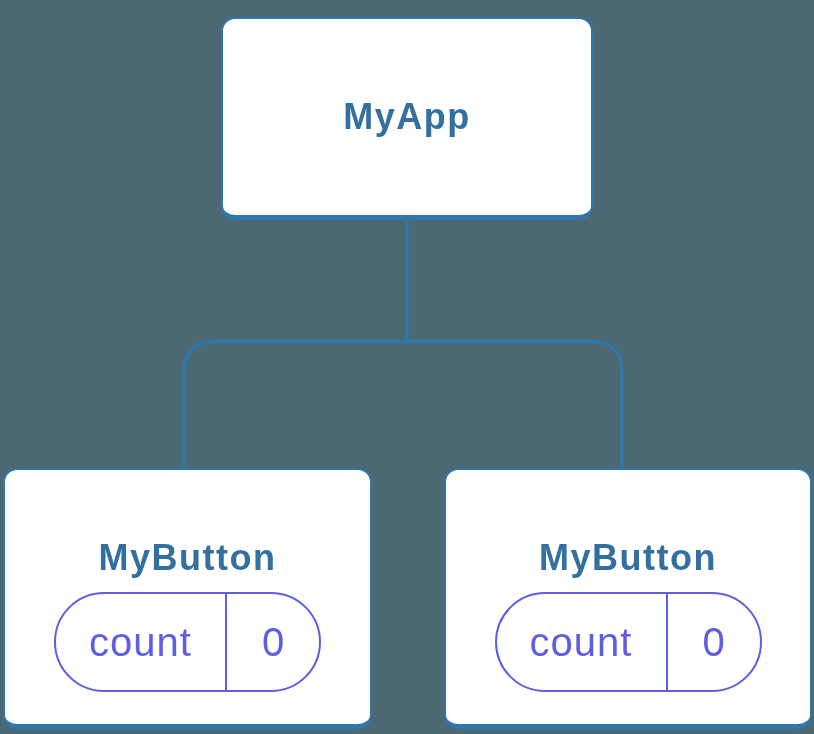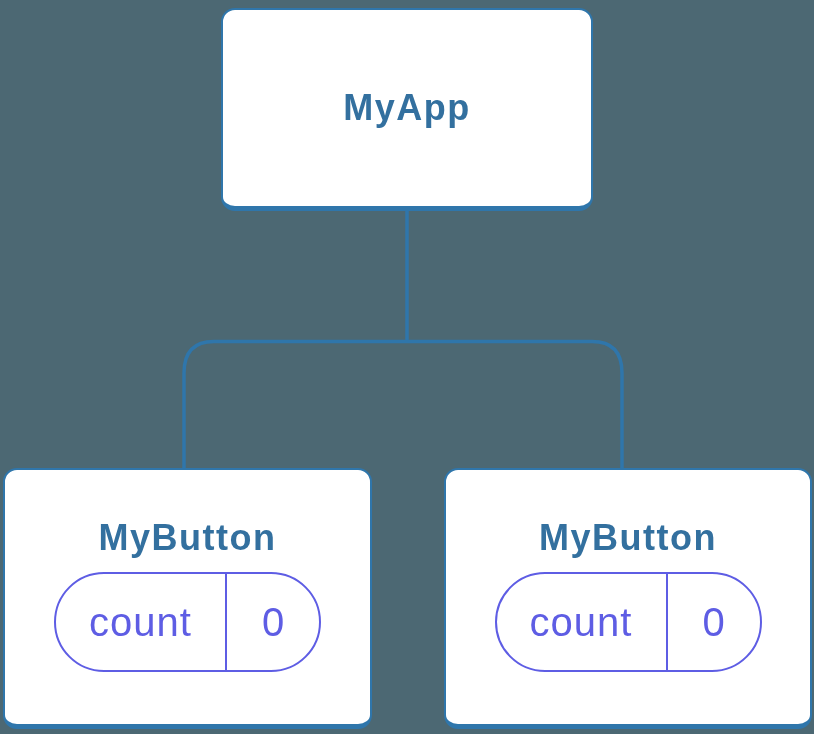--- a/index.html
+++ b/index.html
@@ -34,21 +34,21 @@
     border: 2.5px solid var(--card-border, #2f76ab);
     border-bottom-width: 5px;
     border-radius: 14px;
     box-sizing: border-box;
     display: flex;
     flex-direction: column;
     align-items: center;
   }
   .card.root {
     left: 221px;
-    top: 8px;
+    top: 17px;
     width: 372px;
     height: 203px;
     justify-content: center;
   }
   .card.child-0 {
     left: 3px;
     top: 468px;
     width: 369px;
     height: 261px;
   }
@@ -60,21 +60,21 @@
   }
   .node-label {
     font-size: 36px;
     font-weight: bold;
     letter-spacing: 1.5px;
     color: var(--title-text, #33709f);
     line-height: 1.2;
   }
   .card.child-0 .node-label,
   .card.child-1 .node-label {
-    margin-top: 46px;
+    margin-top: 66px;
   }
   .state-pill {
     margin-top: 13px;
     width: 267px;
     height: 100px;
     box-sizing: border-box;
     border: 2.5px solid var(--state-accent, #5e5de4);
     border-radius: 50px;
     display: flex;
     align-items: stretch;

